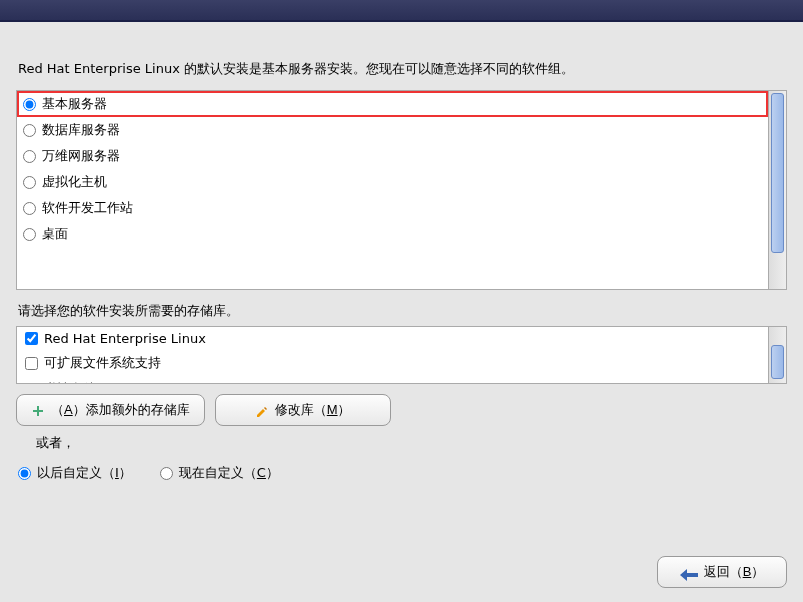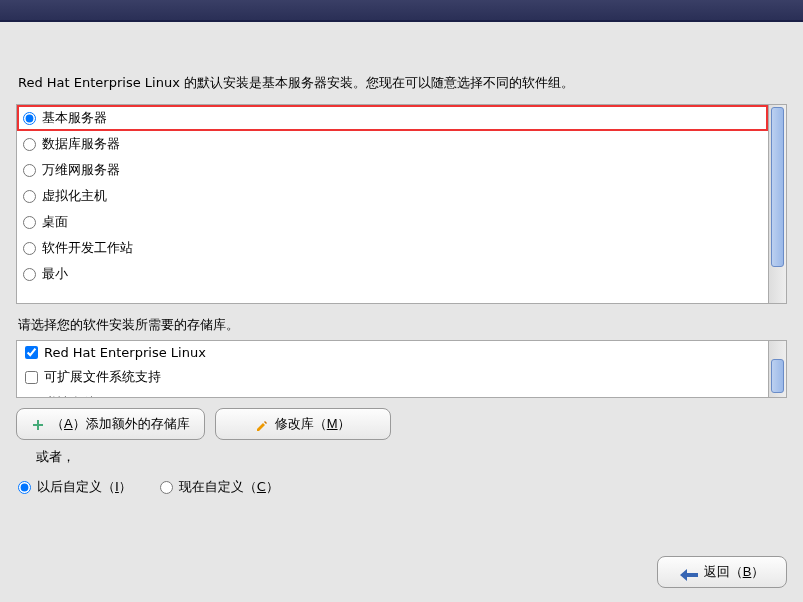--- a/index.html
+++ b/index.html
@@ -1,19 +1,19 @@
 <!DOCTYPE html>
 <html><head>
 <meta charset="utf-8">
 <style>
   * { box-sizing: border-box; margin: 0; padding: 0; }
   html, body { width: 803px; height: 602px; font-family: "DejaVu Sans", sans-serif; font-size: 13px; background: #e6e6e6; color: #000; }
   .topbar { height: 22px; background: linear-gradient(to bottom, #3a3f66, #2a2f56); border-bottom: 2px solid #1a1f46; }
   .content { padding: 16px 16px 0 16px; }
-  .intro { font-size: 13px; margin: 36px 0 12px 2px; }
+  .intro { font-size: 13px; margin: 22px 0 12px 2px; }
   .listwrap { display: flex; border: 1px solid #aaa; background: #fff; }
   .listbox { flex: 1; overflow-y: auto; }
   .row { display: flex; align-items: center; padding: 4px 6px; gap: 6px; }
   .row.hl { outline: 2px solid #e33; outline-offset: -2px; }
   .vscroll { width: 18px; background: linear-gradient(to right,#ddd,#eee); border-left: 1px solid #aaa; position: relative; }
   .vscroll .thumb { position: absolute; left: 2px; right: 2px; background: linear-gradient(to right,#bcd0f0,#9ab8e8); border: 1px solid #6a8cc8; border-radius: 3px; }
   .subhead { font-size: 13px; margin: 12px 0 6px 2px; }
   .repo .row { padding: 4px 8px; }
   .btnrow { display: flex; gap: 10px; margin: 10px 0 8px 0; }
   .btn { display: inline-flex; align-items: flex-end; gap: 6px; padding: 6px 14px; background: linear-gradient(to bottom,#fdfdfd,#e8e8e8); border: 1px solid #9a9a9a; border-radius: 8px; font-size: 13px; cursor: pointer; }
@@ -49,29 +49,25 @@
         <label class="row">
           <input type="radio" name="swgrp" style="">
           <span>万维网服务器</span>
         </label>
         <label class="row">
           <input type="radio" name="swgrp" style="">
           <span>虚拟化主机</span>
         </label>
         <label class="row">
           <input type="radio" name="swgrp" style="">
-          <span>桌面</span>
-        </label>
-        <label class="row">
-          <input type="radio" name="swgrp" style="">
           <span>软件开发工作站</span>
         </label>
         <label class="row">
           <input type="radio" name="swgrp" style="">
-          <span>最小</span>
+          <span>桌面</span>
         </label>
       </div>
     <div class="vscroll">
       <div class="thumb" style="top:2px; height:160px;"></div>
     </div>
   </div>
 
   <div class="subhead">请选择您的软件安装所需要的存储库。</div>
 
   <div class="listwrap repo" style="height:58px;">

